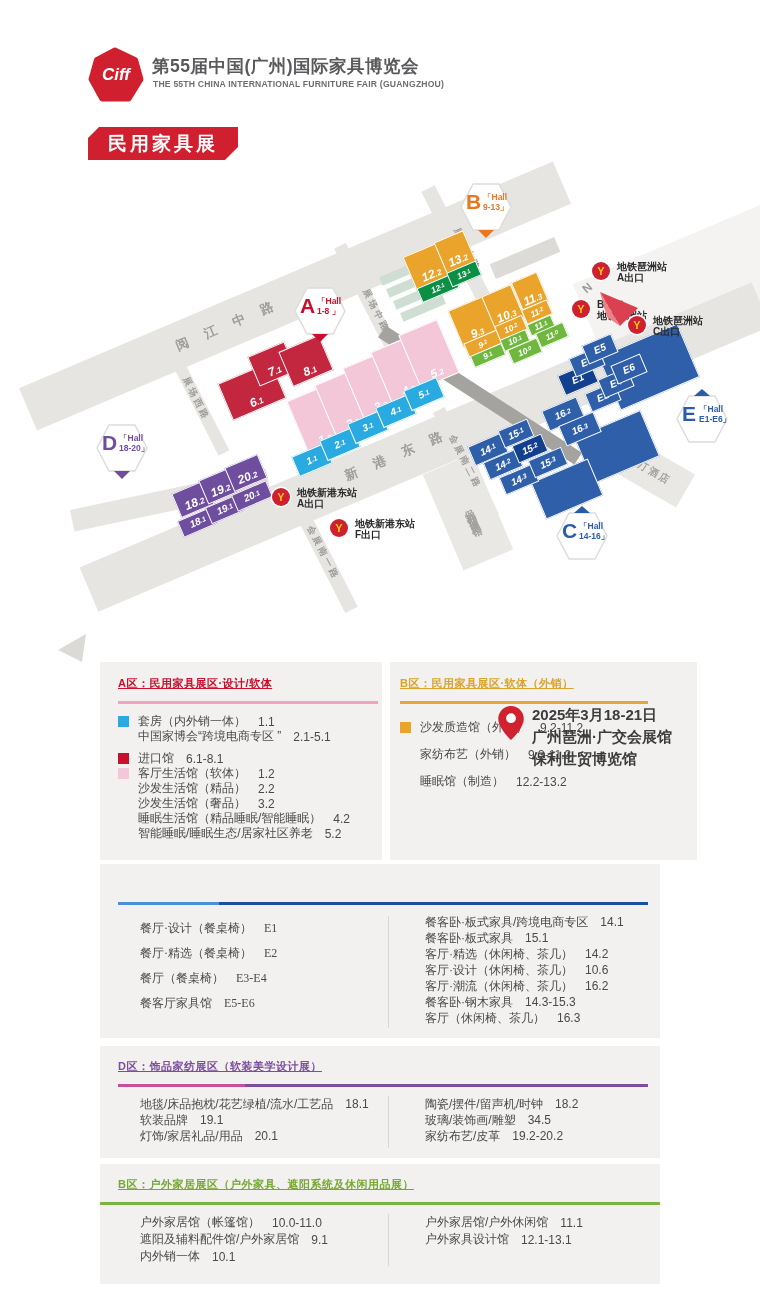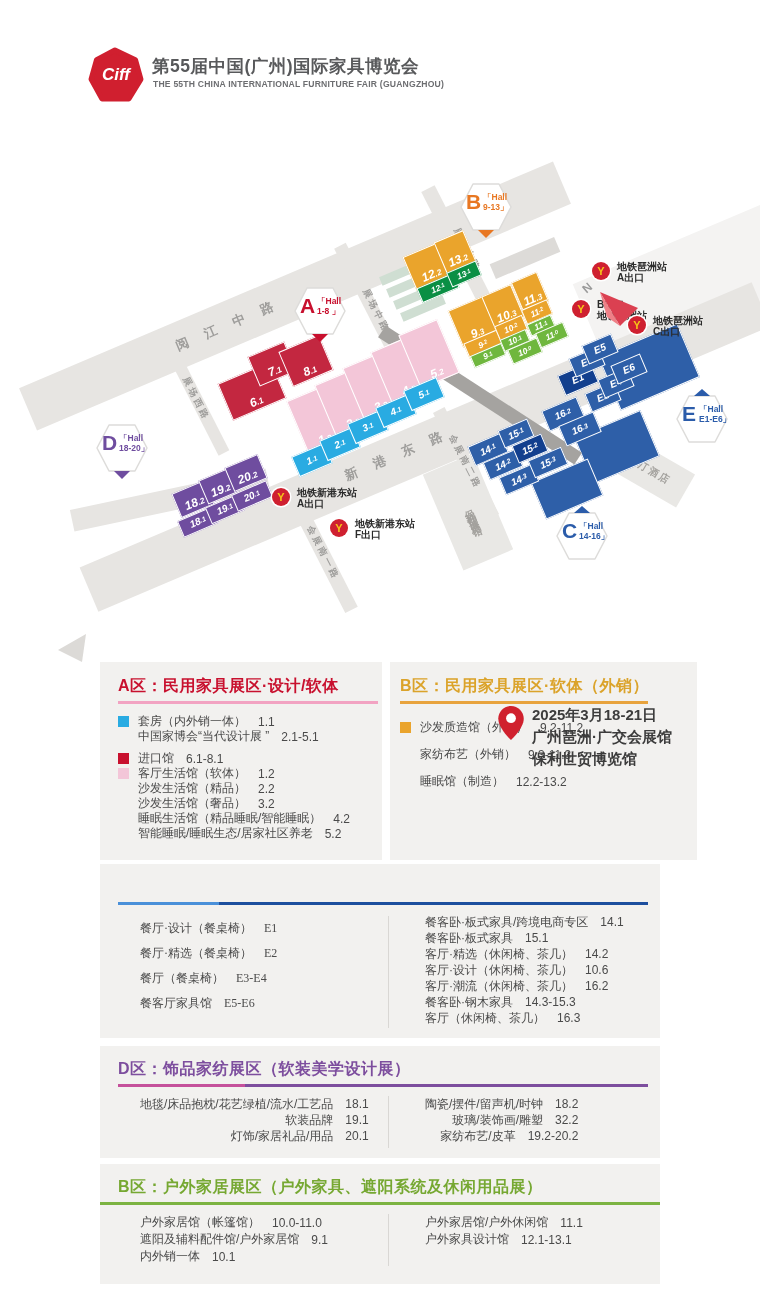--- a/index.html
+++ b/index.html
@@ -41,47 +41,48 @@
   #map .badge{position:absolute;z-index:6;width:56px;height:66px;}
   #map .bletter{position:absolute;left:8px;top:16px;font-size:21px;font-weight:bold;font-family:"Liberation Sans",sans-serif;}
   #map .blines{position:absolute;left:25px;top:19px;font-size:8.5px;font-weight:bold;line-height:9.5px;white-space:pre;}
   .compass-n{position:absolute;left:583px;top:141px;color:#9a9a9a;font-weight:bold;font-size:12px;transform:rotate(-40deg);z-index:6;}
   .compass-arrow{position:absolute;left:592px;top:146px;z-index:6;}
   .venue{position:absolute;left:498px;top:564px;z-index:6;}
   .venue .pin{position:absolute;left:0;top:2px;}
   .venue .vtext{position:absolute;left:34px;top:0;font-size:15px;font-weight:bold;color:#3c3c3c;line-height:22px;white-space:nowrap;}
   
   .panel{position:absolute;background:#f2f1ef;}
-  .ltitle{position:absolute;font-size:16px;font-weight:bold;letter-spacing:.5px;white-space:nowrap;}
+  .ltitle{position:absolute;font-size:11px;font-weight:bold;letter-spacing:.5px;white-space:nowrap;text-decoration:underline;}
   .uline{position:absolute;height:3px;}
   .vdiv{position:absolute;width:1px;background:#d9d7d4;}
   .items{position:absolute;}
   .lrow{display:flex;align-items:center;font-size:12px;color:#4a4a4a;white-space:nowrap;}
   .lrow .sw{width:11px;height:11px;margin-right:9px;flex:none;}
   .lrow.nosw{padding-left:20px;}
   .lrow .code{margin-left:12px;}
   .lrow.gap{margin-top:7px;}
   .p-a .lrow{height:15px;} 
   .p-b .lrow{height:27px;}
   .i-ce-l .lrow{height:25px;}
   .i-ce-r .lrow{height:16px;}
-  .i-d .lrow{height:16px;justify-content:flex-end;}
+  .i-d .lrow{height:16px;}
   .i-out .lrow{height:17px;}
 </style>
 </head>
 <body>
 
 <div class="page">
 
   <svg class="logo" viewBox="0 0 52 52">
     <polygon points="25,3 44,12 49,30 38,48 13,48 3,30 8,12" fill="#d01f2f" stroke="#d01f2f" stroke-width="5" stroke-linejoin="round"></polygon>
   </svg>
   <div class="logo-text">Ciff</div>
   <div class="h-title">第55届中国(广州)国际家具博览会</div>
   <div class="h-sub">THE 55TH CHINA INTERNATIONAL FURNITURE FAIR (GUANGZHOU)</div>
+  <div class="banner">民用家具展</div>
 
   <div id="map">
     <div class="slab" style="left:580px;top:90px;width:260px;height:90px;transform:rotate(-23deg);"></div>
     <span class="compass-n">N</span>
     <svg class="compass-arrow" width="48" height="44">
       <polygon points="8,6 46,22 28,40" fill="#db4051"></polygon>
       <polygon points="8,6 28,40 15,31" fill="#ef8087"></polygon>
     </svg>
     <svg style="position:absolute;left:58px;top:494px;z-index:1;" width="30" height="30">
       <polygon points="0,16 28,0 24,28" fill="#dcdad7"></polygon>
@@ -356,21 +357,21 @@
   <div class="panel" style="left:100px;top:662px;width:282px;height:198px;">
     <div class="ltitle" id="t-a" style="left: 18px; top: 14px; color: rgb(200, 16, 46);">A区：民用家具展区·设计/软体</div>
     <div class="uline" id="u-a" style="left: 18px; top: 39px; width: 260px; background: rgb(242, 163, 194);"></div>
     <div class="items p-a" id="items-a" style="left:18px;top:52px;">
         <div class="lrow">
           <span class="sw" style="background: rgb(41, 171, 226);"></span>
           <span>套房（内外销一体）</span>
           <span class="code">1.1</span>
         </div>
         <div class="lrow nosw">
-          <span>中国家博会“当代设计展 ”</span>
+          <span>中国家博会“跨境电商专区 ”</span>
           <span class="code">2.1-5.1</span>
         </div>
         <div class="lrow gap">
           <span class="sw" style="background: rgb(200, 16, 46);"></span>
           <span>进口馆</span>
           <span class="code">6.1-8.1</span>
         </div>
         <div class="lrow">
           <span class="sw" style="background: rgb(243, 198, 216);"></span>
           <span>客厅生活馆（软体）</span>
@@ -485,21 +486,21 @@
           <span class="code">20.1</span>
         </div>
       </div>
     <div class="items i-d" id="items-d-r" style="left:305px;top:50px;">
         <div class="lrow nosw">
           <span>陶瓷/摆件/留声机/时钟</span>
           <span class="code">18.2</span>
         </div>
         <div class="lrow nosw">
           <span>玻璃/装饰画/雕塑</span>
-          <span class="code">32.2</span>
+          <span class="code">34.5</span>
         </div>
         <div class="lrow nosw">
           <span>家纺布艺/皮革</span>
           <span class="code">19.2-20.2</span>
         </div>
       </div>
   </div>
 
   <div class="panel" style="left:100px;top:1164px;width:560px;height:120px;">
     <div class="ltitle" id="t-out" style="left: 18px; top: 13px; color: rgb(118, 168, 50);">B区：户外家居展区（户外家具、遮阳系统及休闲用品展）</div>

